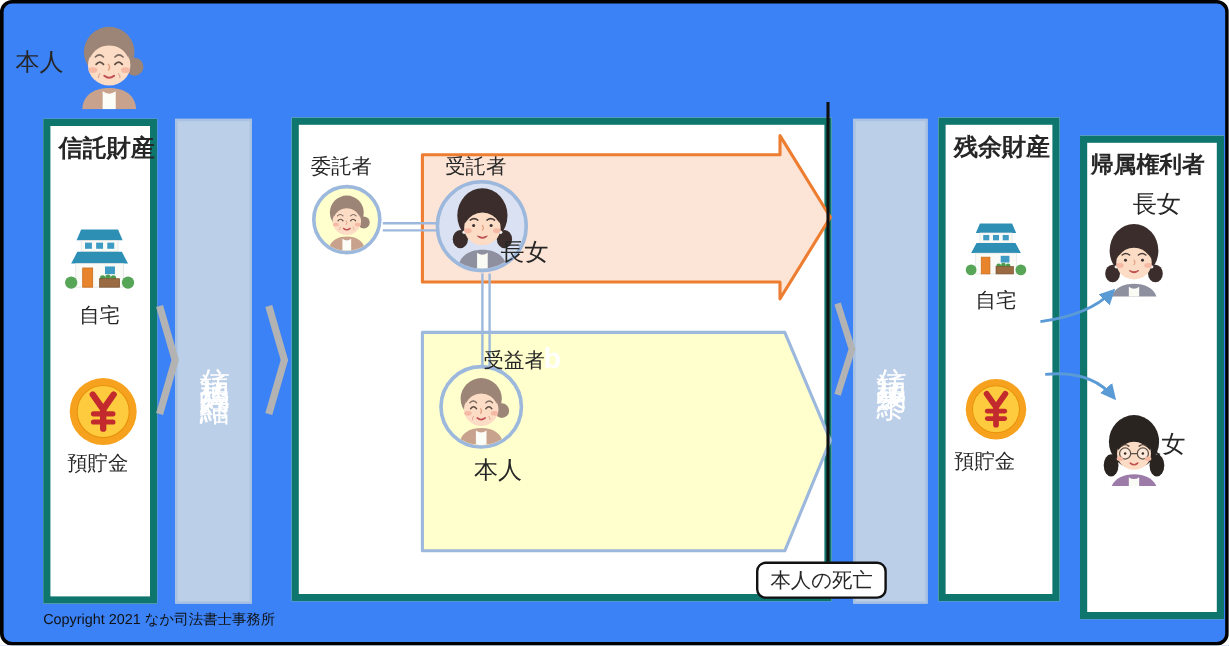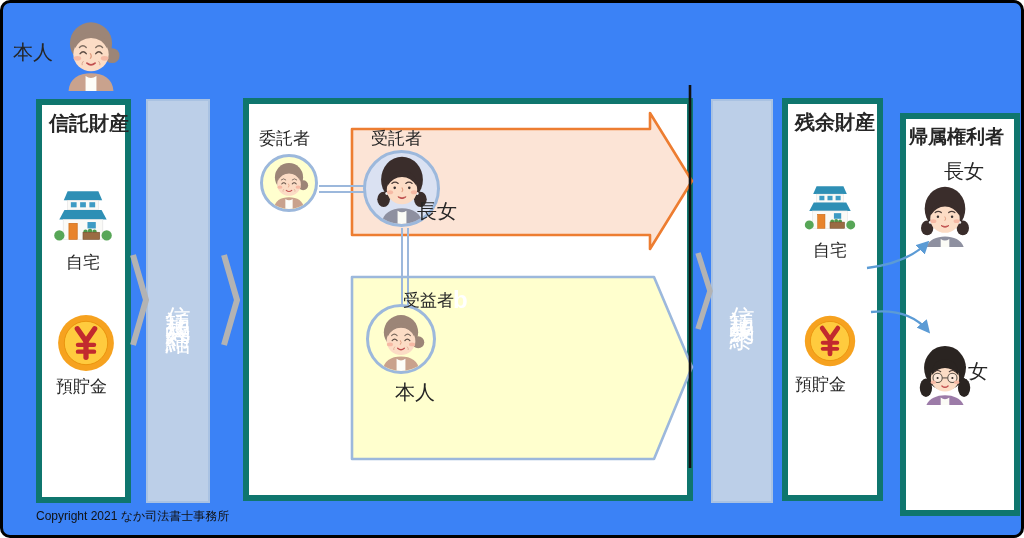--- a/index.html
+++ b/index.html
@@ -166,20 +166,21 @@
 
   <div class="abs lbl f19 z5" style="left:400px;top:288px;">受益者</div>
   <div class="abs watermark" style="left:450px;top:283px;">b</div>
   <div class="abs circle z4" style="left:363px;top:301px;width:70px;height:70px;background:#FFFFCE;">
     <svg width="56" height="62" viewBox="0 0 100 112">
         <use href="#g-grandma"></use>
       </svg>
   </div>
   <div class="abs lbl f20 z5" style="left:392px;top:377px;">本人</div>
 
+  <div class="abs death-tag" style="left:627px;top:465px;">本人の死亡</div>
 
   <div class="abs vbar z1" style="left:708px;top:96px;width:62px;height:404px;">
     <div class="vbar-text">信託契約終了</div>
   </div>
 
   <div class="abs panel z1" style="left:779px;top:95px;width:101px;height:403px;text-align:center;">
     <div class="panel-title">残余財産</div>
   </div>
   <svg class="abs z2" style="left:799px;top:172px;" width="56" height="64" viewBox="0 0 100 100">
       <use href="#g-house"></use>

